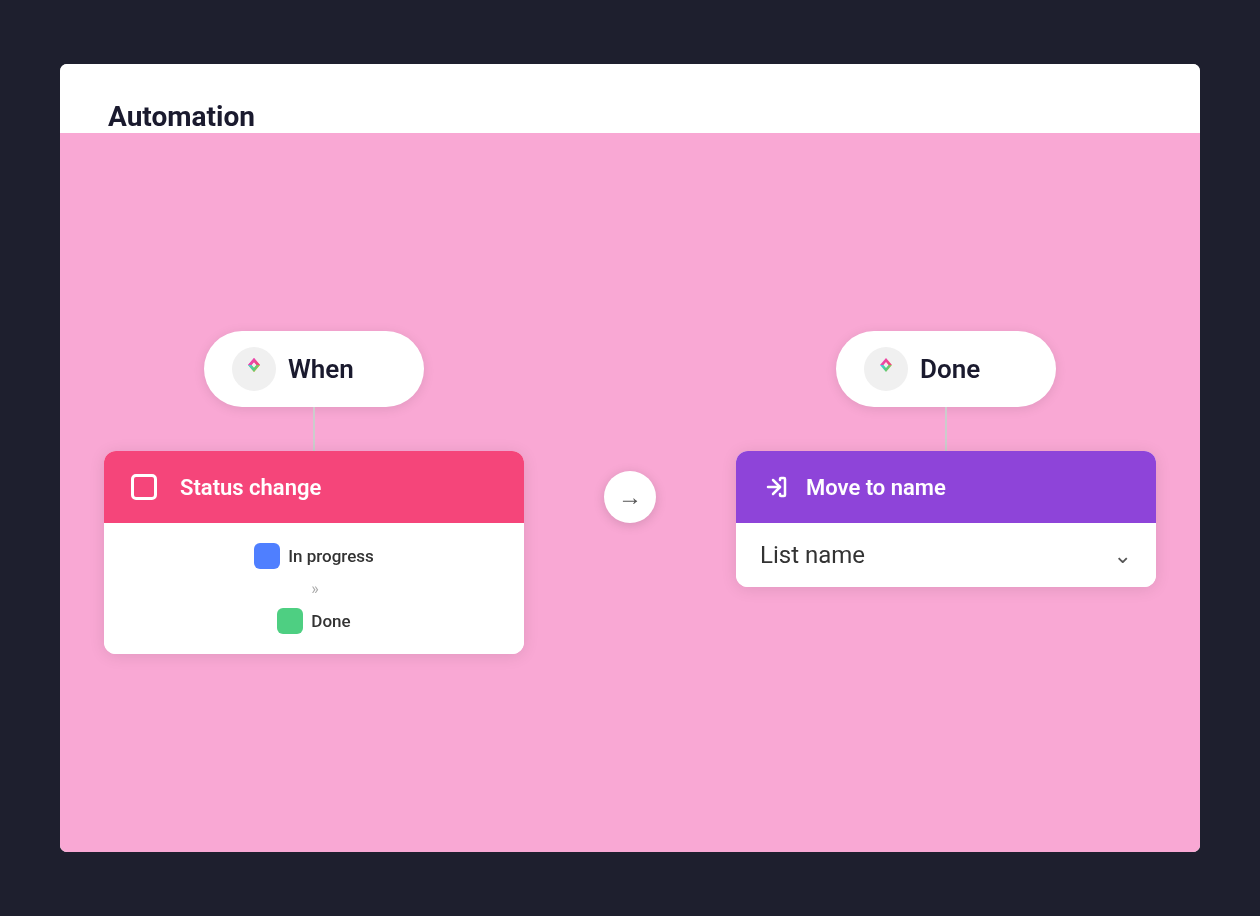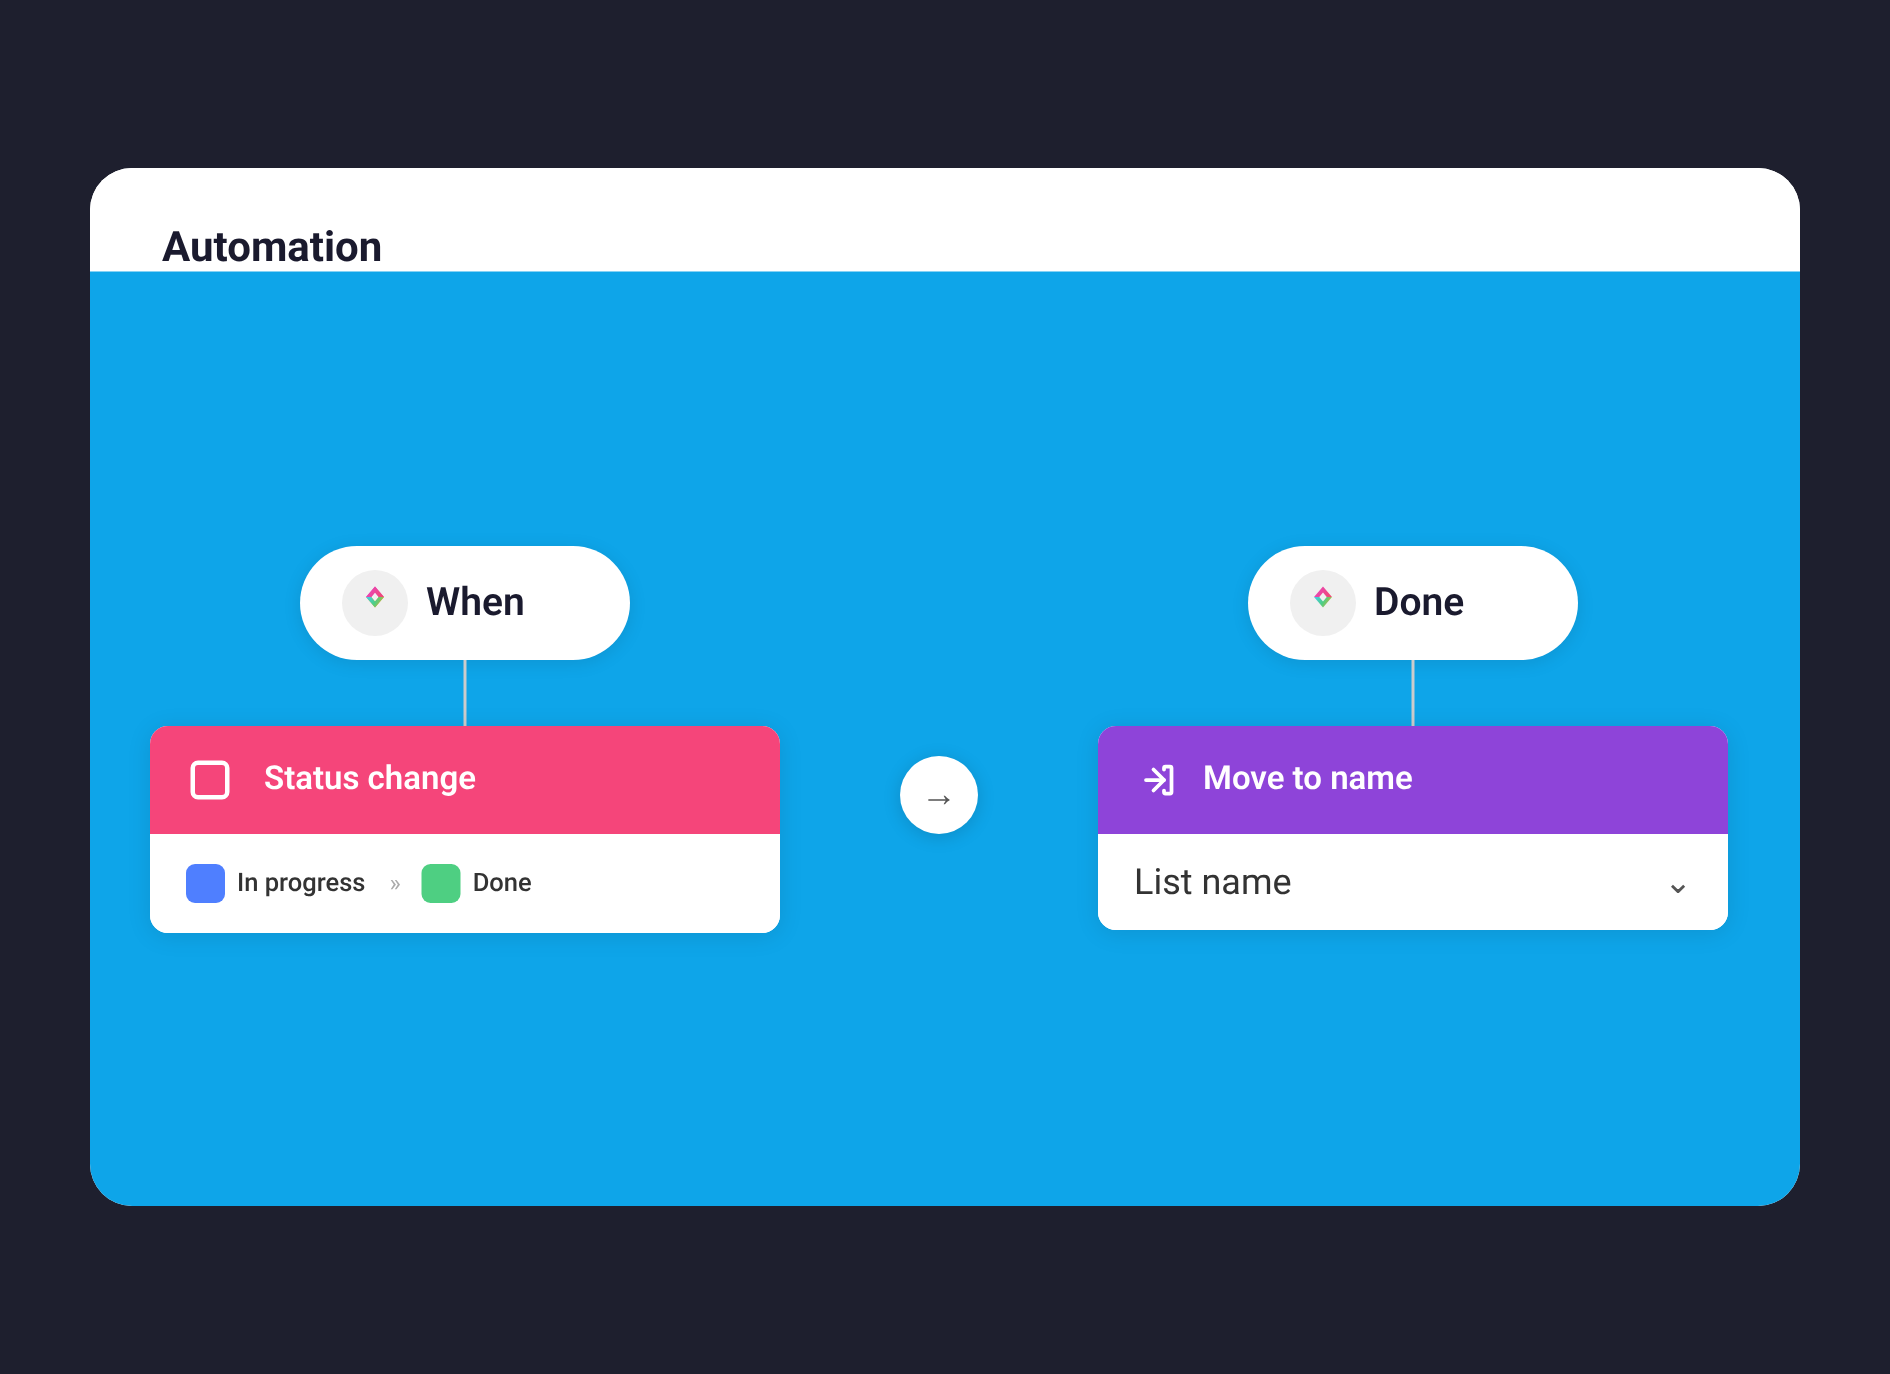--- a/index.html
+++ b/index.html
@@ -9,46 +9,46 @@
       height: 916px;
       background: #1e1f2e;
       display: flex;
       align-items: center;
       justify-content: center;
       font-family: -apple-system, BlinkMacSystemFont, 'Segoe UI', Roboto, sans-serif;
     }
 
     .outer-card {
       width: 1140px;
-      height: 692px;
-      background: #ffffff;
-      border-radius: 28px;
+      height: 788px;
+      background: #ffffff;
+      border-radius: 7px;
       overflow: hidden;
       display: flex;
       flex-direction: column;
     }
 
     .header {
       padding: 36px 48px 0 48px;
       background: #ffffff;
       flex-shrink: 0;
     }
 
     .header-title {
       font-size: 28px;
       font-weight: 700;
       color: #1a1a2e;
     }
 
     .main-content {
       flex: 1;
-      background: #0ea5e9;
-      display: flex;
-      align-items: center;
-      justify-content: flex-start;
+      background: #f9a8d4;
+      display: flex;
+      align-items: center;
+      justify-content: center;
       padding: 40px;
     }
 
     .automation-canvas {
       display: flex;
       align-items: flex-start;
       gap: 80px;
     }
 
     .branch {
@@ -135,20 +135,21 @@
       background: #f5457a;
       gap: 20px;
     }
 
     .when-card .action-body {
       padding: 20px 24px;
       display: flex;
       align-items: center;
       gap: 10px;
       background: #ffffff;
+      flex-direction: column;
     }
 
     
     .status-chip {
       display: flex;
       align-items: center;
       gap: 8px;
       font-size: 17px;
       font-weight: 500;
       color: #333;

